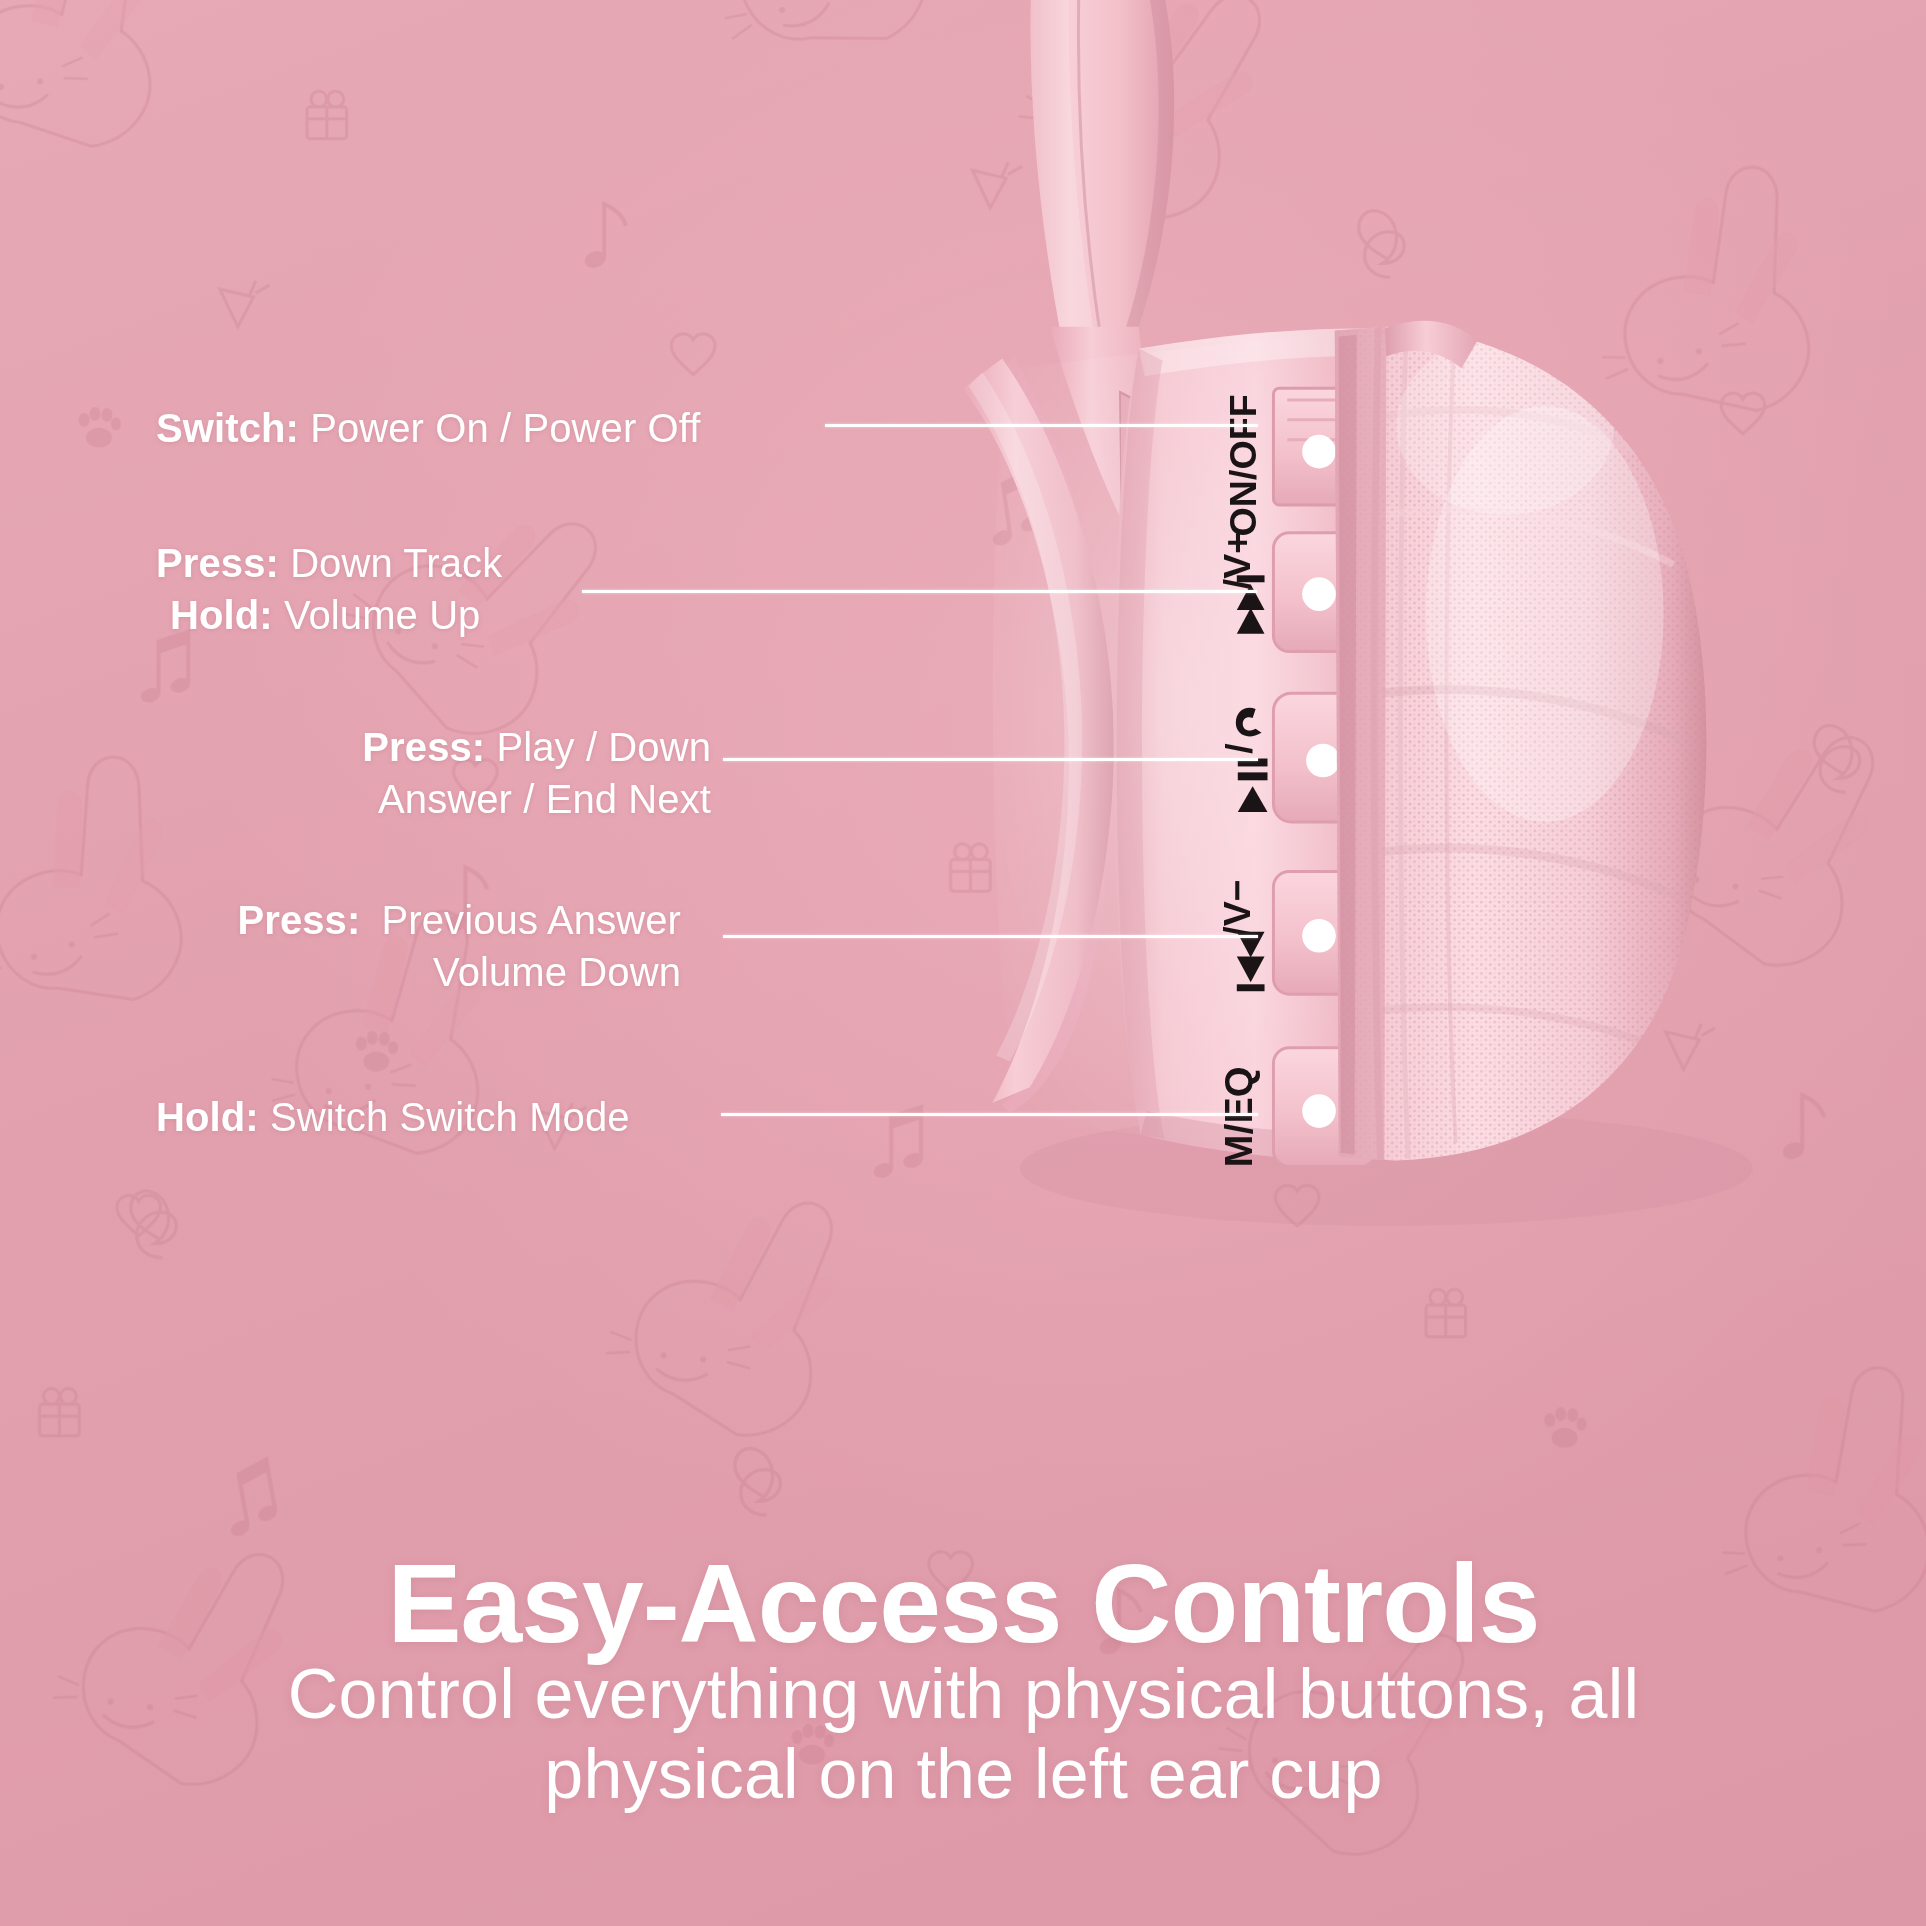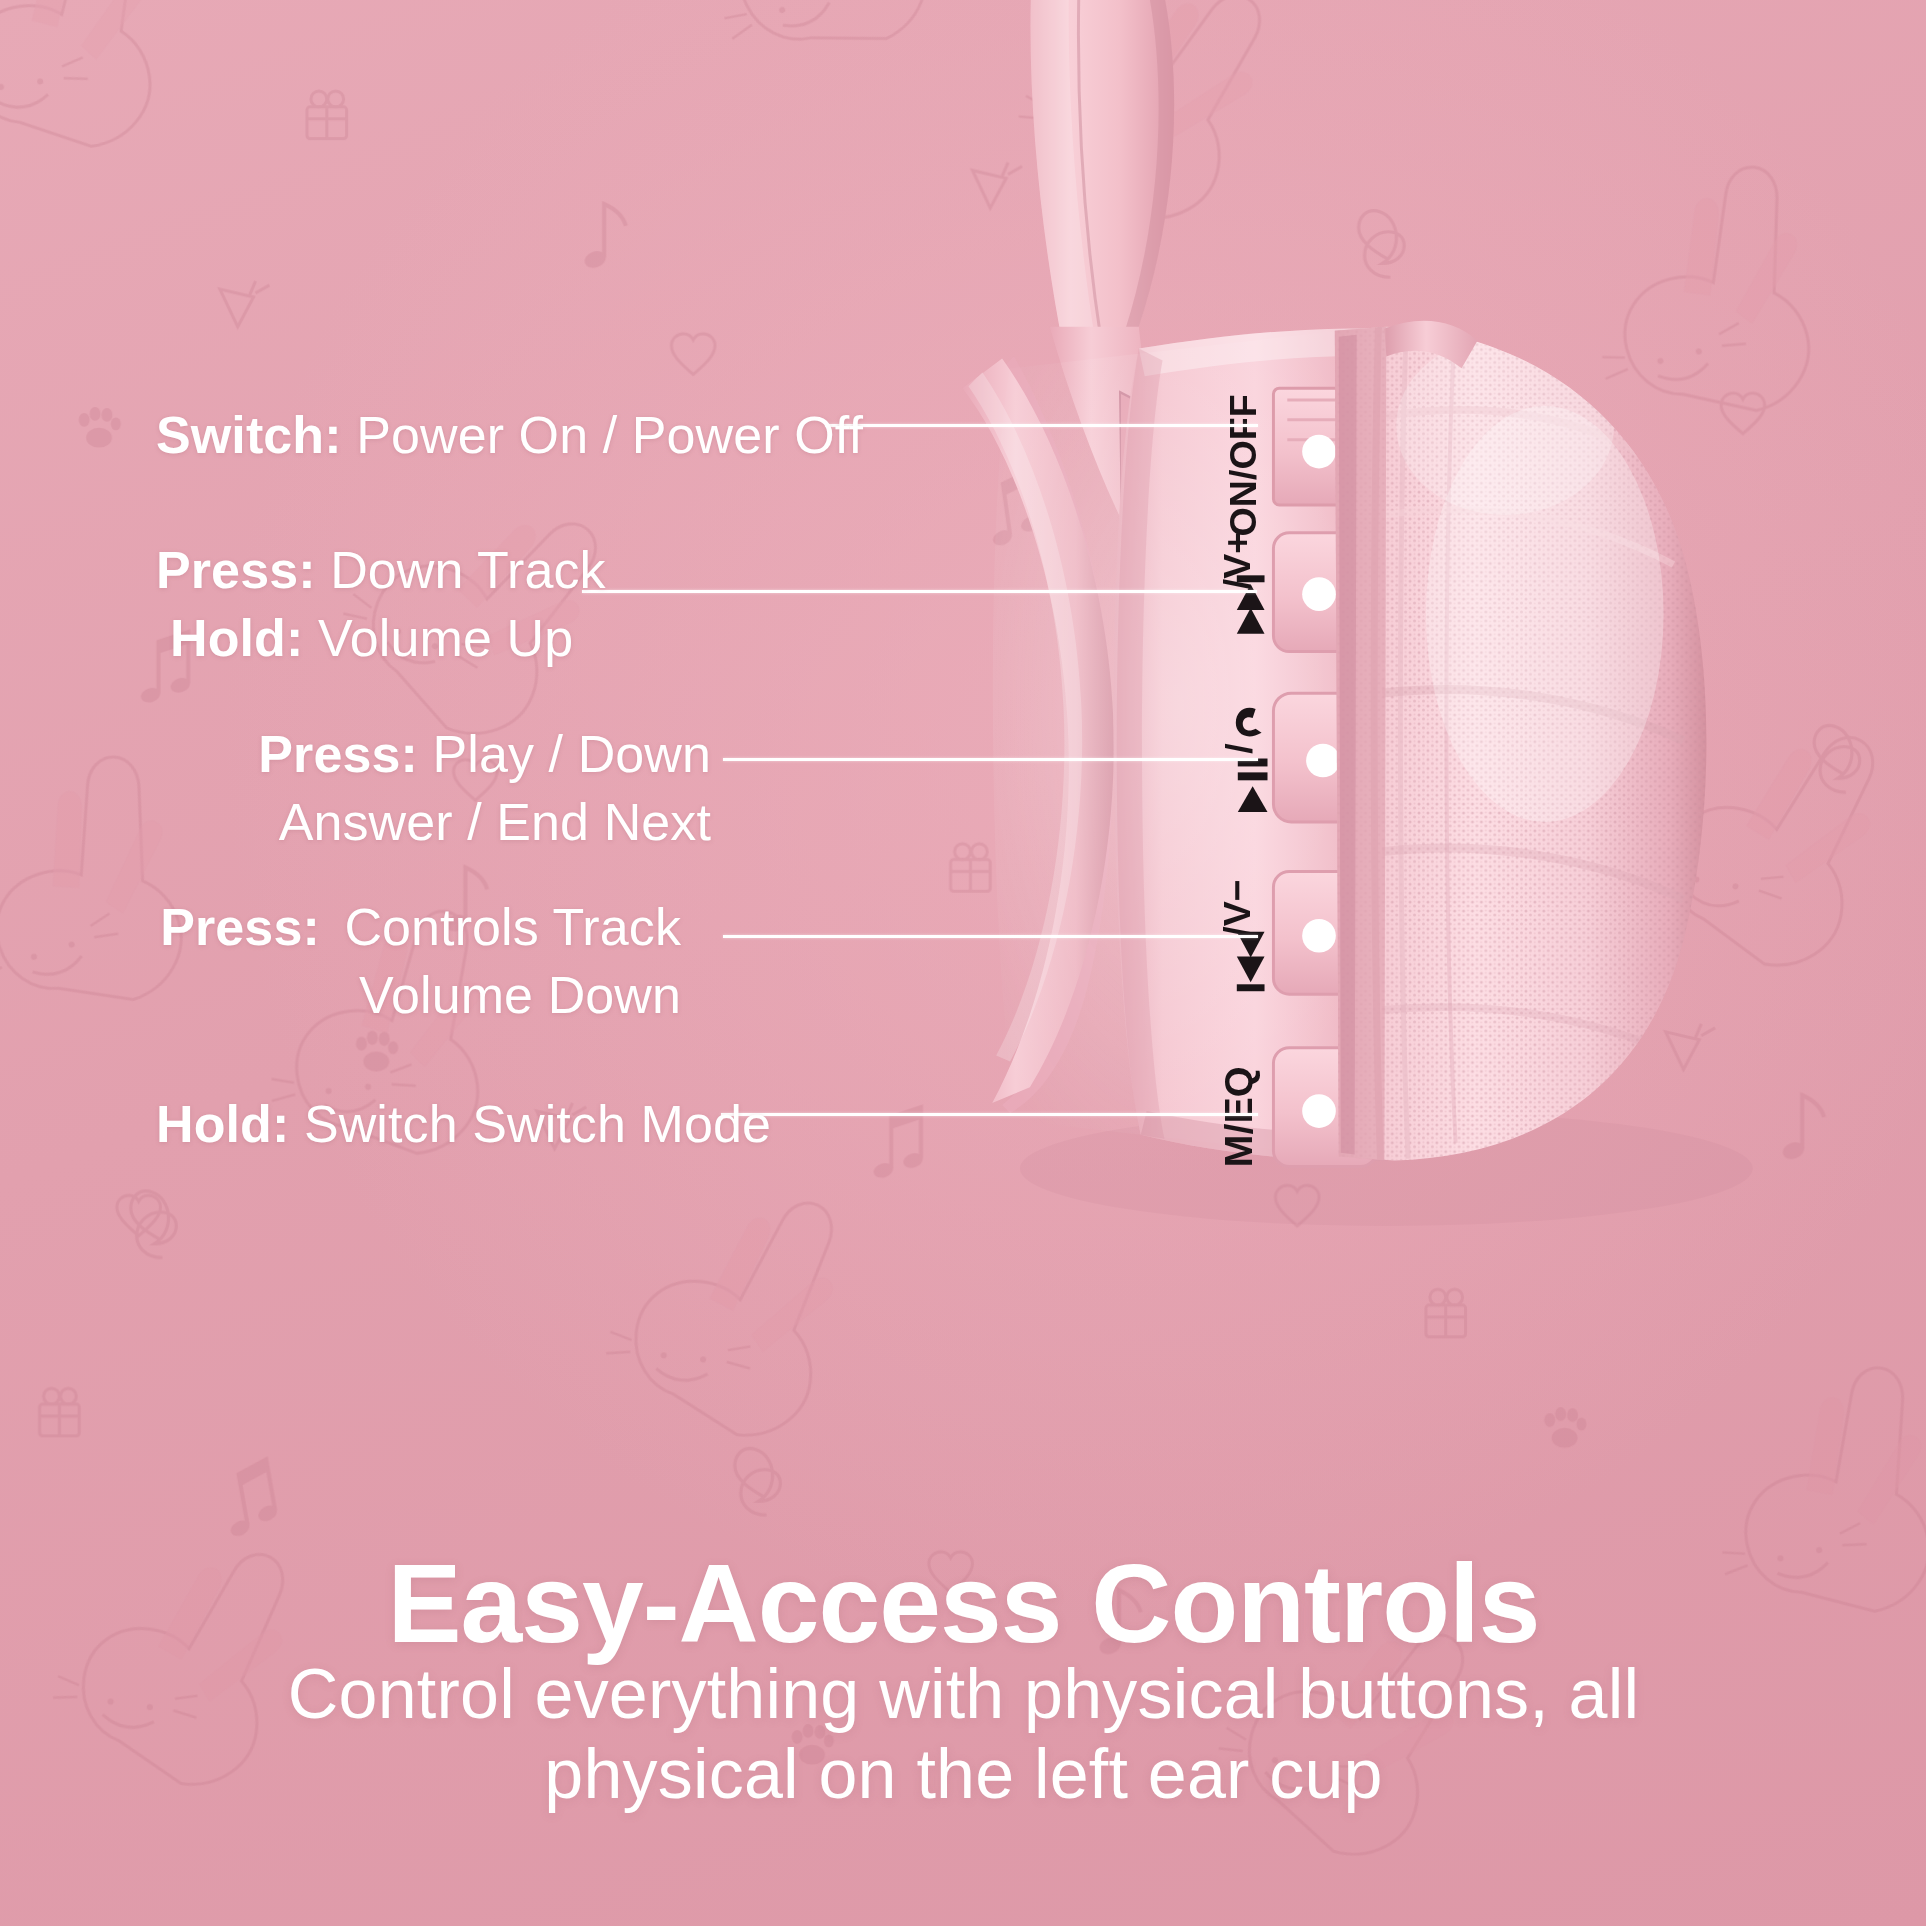--- a/index.html
+++ b/index.html
@@ -33,21 +33,21 @@
     position:absolute;
     height:3px;
     background:#ffffff;
     box-shadow:0 0 3px rgba(255,255,255,.5);
   }
 
   
   .callout{
     position:absolute;
     color:#ffffff;
-    font-size:52px;
+    font-size:40px;
     line-height:1.30;
     letter-spacing:0.1px;
     white-space:nowrap;
     text-shadow:0 1px 4px rgba(170,100,115,.28);
   }
   .callout .k{font-weight:700;}
   .callout .v{font-weight:300;}
   .c-right{text-align:right;}
 
   
@@ -444,21 +444,21 @@
       <span class="v">Play / Down</span>
     </div>
     <div>
       <span class="v">Answer / End Next</span>
     </div>
   </div>
 
   <div class="callout c-right" style="left:0; width:681px; top:894px;">
     <div>
       <span class="k">Press:</span>
-      <span class="v" style="padding-left:10px;">Controls Track</span>
+      <span class="v" style="padding-left:10px;">Previous Answer</span>
     </div>
     <div>
       <span class="v">Volume Down</span>
     </div>
   </div>
 
   <div class="callout" style="left:156px; top:1091px;">
     <div>
       <span class="k">Hold:</span>
       <span class="v">Switch Switch Mode</span>

